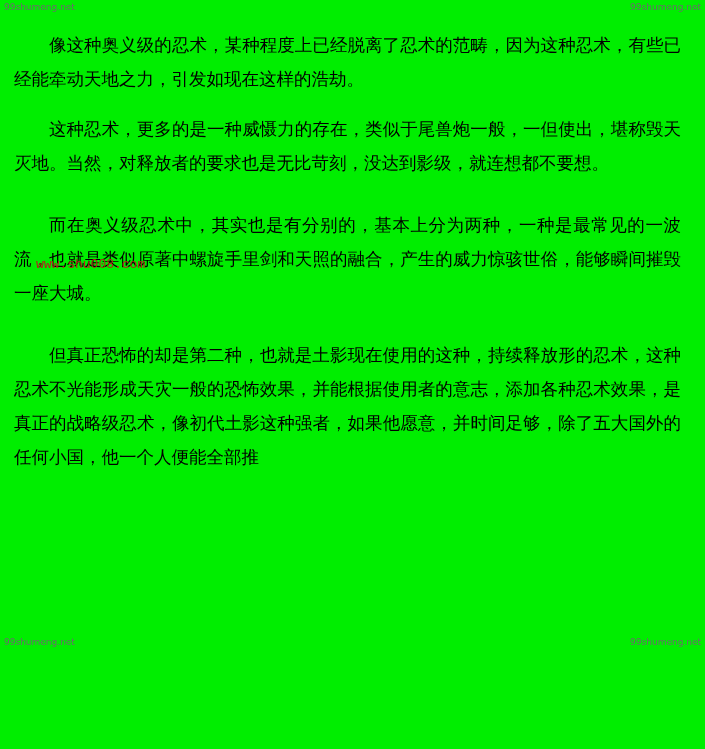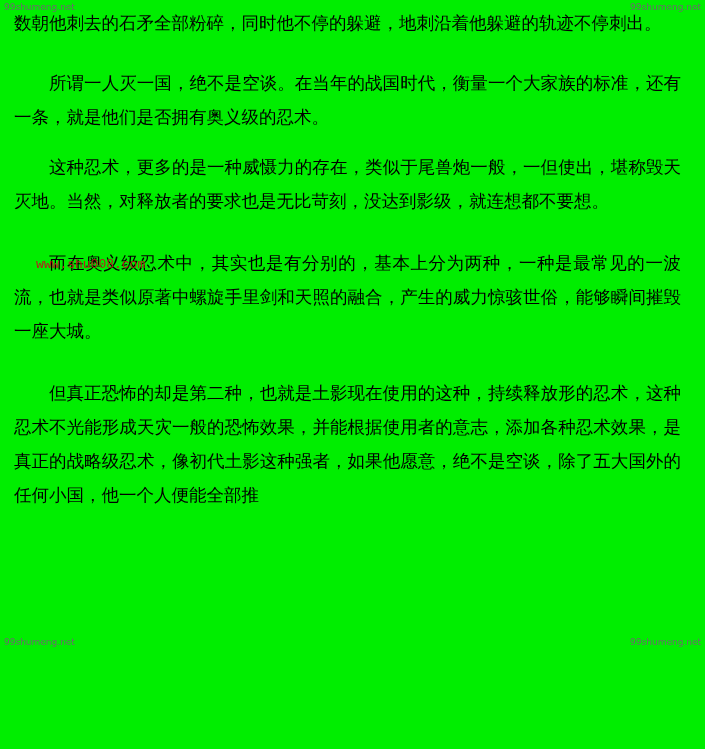--- a/index.html
+++ b/index.html
@@ -76,23 +76,22 @@
 <body>
 
 <div class="page">
 
   <span class="watermark wm-tl">99shumeng.net</span>
   <span class="watermark wm-tr">99shumeng.net</span>
   <span class="watermark wm-bl">99shumeng.net</span>
   <span class="watermark wm-br">99shumeng.net</span>
 
   <div class="body-text">
-    <p class="para first">数朝他刺去的石矛全部粉碎，同时他不停的躲避，地刺沿着他躲避的轨迹不停刺出。</p>
-    <p class="para gap-before">所谓一人灭一国，绝不是空谈。在当年的战国时代，衡量一个大家族的标准，还有一条，就是他们是否拥有奥义级的忍术。</p>
+    <p class="para gap-before">像这种奥义级的忍术，某种程度上已经脱离了忍术的范畴，因为这种忍术，有些已经能牵动天地之力，引发如现在这样的浩劫。</p>
 
     <span class="wm-center">www.shu008.com</span>
 
     <p class="para spaced" style="margin-top:16px">这种忍术，更多的是一种威慑力的存在，类似于尾兽炮一般，一但使出，堪称毁天灭地。当然，对释放者的要求也是无比苛刻，没达到影级，就连想都不要想。</p>
     <p class="para spaced" style="margin-top:28px">而在奥义级忍术中，其实也是有分别的，基本上分为两种，一种是最常见的一波流，也就是类似原著中螺旋手里剑和天照的融合，产生的威力惊骇世俗，能够瞬间摧毁一座大城。</p>
-    <p class="para spaced clip-last" style="margin-top:28px">但真正恐怖的却是第二种，也就是土影现在使用的这种，持续释放形的忍术，这种忍术不光能形成天灾一般的恐怖效果，并能根据使用者的意志，添加各种忍术效果，是真正的战略级忍术，像初代土影这种强者，如果他愿意，绝不是空谈，除了五大国外的任何小国，他一个人便能全部推</p>
+    <p class="para spaced clip-last" style="margin-top:28px">但真正恐怖的却是第二种，也就是土影现在使用的这种，持续释放形的忍术，这种忍术不光能形成天灾一般的恐怖效果，并能根据使用者的意志，添加各种忍术效果，是真正的战略级忍术，像初代土影这种强者，如果他愿意，并时间足够，除了五大国外的任何小国，他一个人便能全部推</p>
   </div>
 
 </div>
 
 </body></html>

